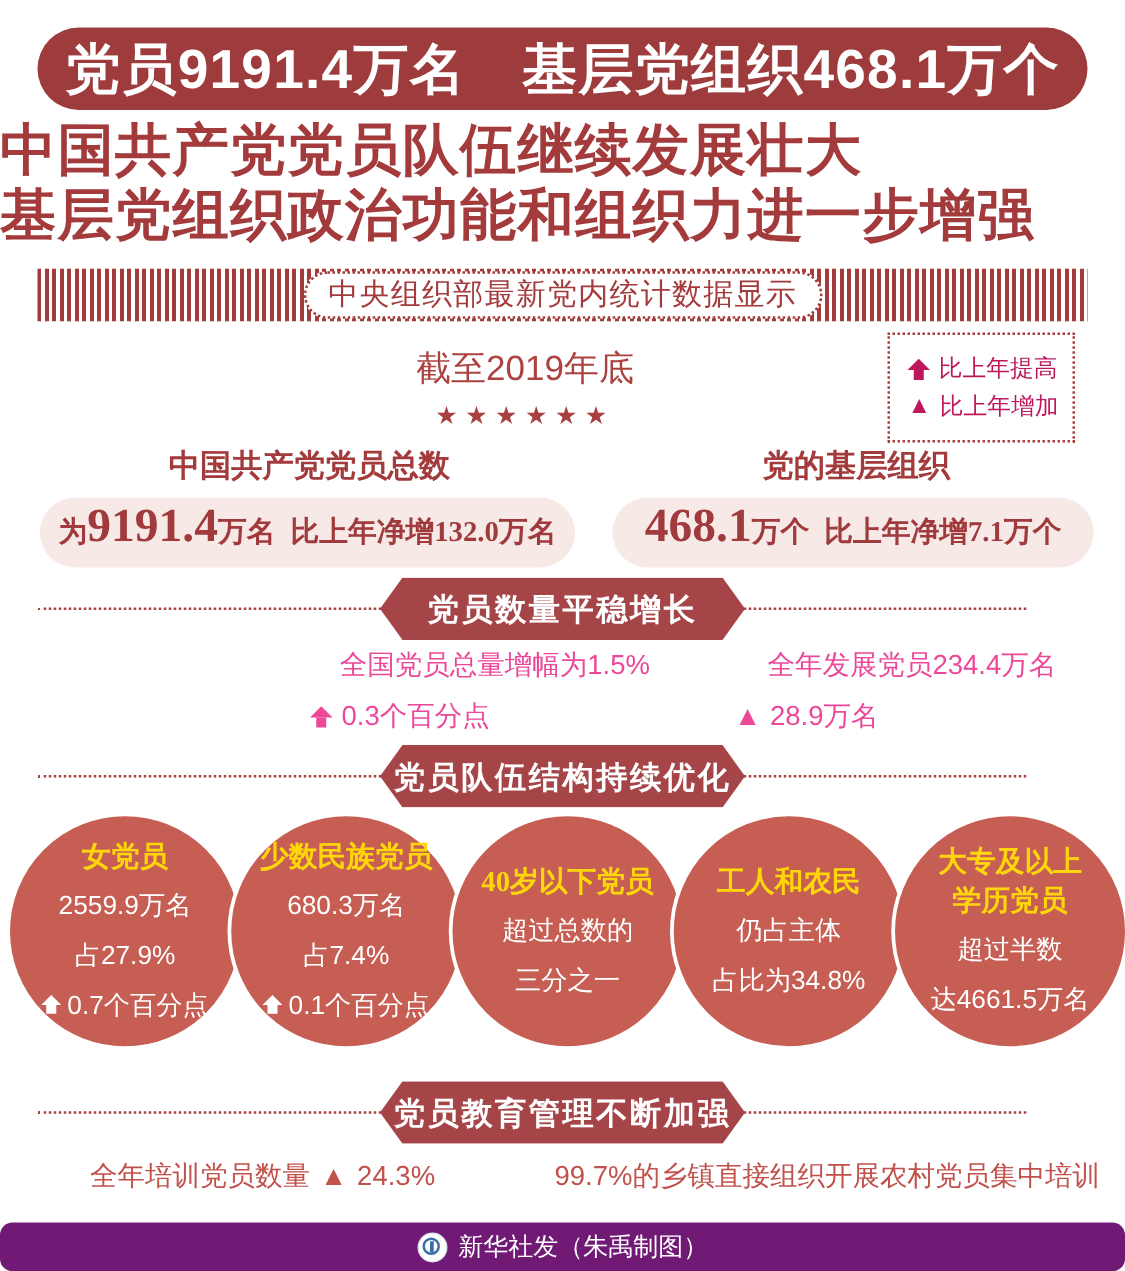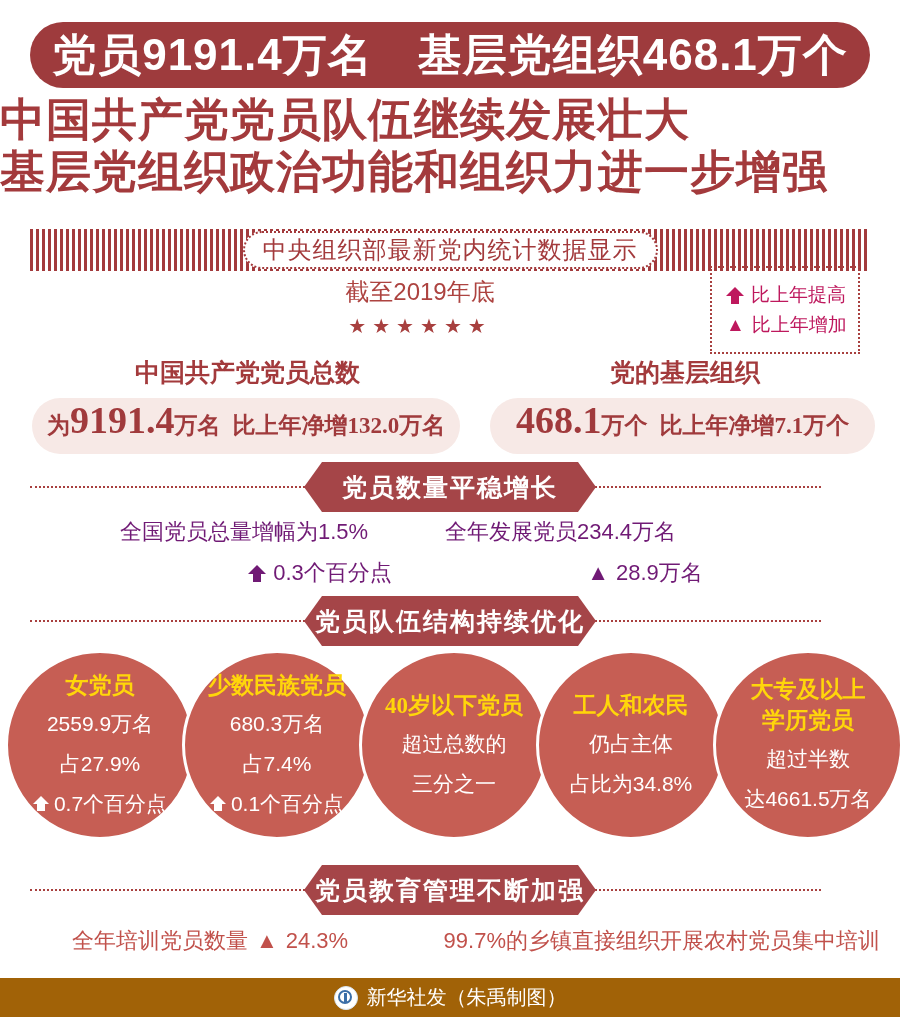--- a/index.html
+++ b/index.html
@@ -11,29 +11,29 @@
               border-radius:33px;display:flex;align-items:center;justify-content:center;}
   .top-banner span{color:#fff;font-size:44px;font-weight:bold;letter-spacing:1px;
                    font-family:Liberation Sans, sans-serif;}
 
   
   .main-title{position:absolute;left:0;top:94px;width:900px;text-align:left;color:#a33a3c;
               font-family:"Liberation Serif","DejaVu Serif",serif;font-weight:bold;}
   .main-title div{font-size:45px;line-height:52px;letter-spacing:1px;}
 
   
-  .ribbon{position:absolute;left:30px;top:229px;width:840px;height:42px;
+  .ribbon{position:absolute;left:30px;top:215px;width:840px;height:42px;
           background:repeating-linear-gradient(90deg,#a33a3c 0 3px,#ffffff 3px 6px);
           display:flex;align-items:center;justify-content:center;}
   .ribbon-label{background:#fff;border:2px dotted #a33a3c;border-radius:19px;height:34px;
                 line-height:34px;padding:0 18px;color:#a33a3c;font-size:24px;letter-spacing:1px;}
 
   
   .asof{position:absolute;left:300px;top:276px;width:240px;text-align:center;color:#ad4340;}
-  .asof-text{font-size:24px;}
+  .asof-text{font-size:28px;}
   .asof-stars{font-size:20px;letter-spacing:6px;margin-top:6px;color:#a8403f;}
 
   
   .legend{position:absolute;left:710px;top:266px;width:150px;border:2px dotted #a8403f;
           padding:10px 0 10px 14px;box-sizing:border-box;color:#be185d;}
   .legend-row{display:flex;align-items:center;font-size:19px;margin:4px 0;}
   .legend-row .up-icon,.legend-row .tri-icon{margin-right:7px;}
 
   
   .up-icon{position:relative;display:inline-block;width:18px;height:17px;flex:0 0 auto;}
@@ -62,21 +62,21 @@
   .divider{position:absolute;left:0;width:851px;height:50px;}
   .divider::before{content:"";position:absolute;left:30px;right:30px;top:24px;
                    border-top:2px dotted #a8403f;}
   .divider .hex{position:absolute;left:304px;top:0;width:292px;height:50px;background:#a54548;
                 clip-path:polygon(18px 0,274px 0,292px 25px,274px 50px,18px 50px,0 25px);
                 display:flex;align-items:center;justify-content:center;color:#fff;
                 font-size:25px;font-weight:bold;letter-spacing:2px;}
   #divider1{top:462px;}  #divider2{top:596px;}  #divider3{top:865px;}
 
   
-  .s1-col{position:absolute;top:517px;text-align:left;color:#701a75;font-size:22px;}
+  .s1-col{position:absolute;top:517px;text-align:right;color:#ec4899;font-size:22px;}
   .s1-col.left{left:120px;width:400px;}
   .s1-col.right{left:445px;width:400px;}
   .s1-line2{margin-top:11px;display:flex;align-items:center;justify-content:center;gap:7px;}
 
   
   .circle{position:absolute;top:650px;width:190px;height:190px;border-radius:50%;
           background:#c65e54;border:3px solid #fff;box-sizing:border-box;
           display:flex;flex-direction:column;align-items:center;justify-content:center;}
   .c-title{color:#ffd60a;font-size:23px;font-weight:bold;margin:3px 0;
            font-family:"Liberation Serif","DejaVu Serif",serif;}
@@ -84,22 +84,22 @@
   .c-line .up-icon{width:16px;height:15px;}
   .c-line .up-icon::before{border-left-width:8px;border-right-width:8px;border-bottom-width:8px;}
   .c-line .up-icon::after{left:4px;top:8px;width:8px;height:7px;}
 
   
   .s3-col{position:absolute;top:926px;text-align:right;color:#c1514b;font-size:22px;}
   .s3-col.left{left:55px;width:310px;display:flex;align-items:center;justify-content:center;gap:8px;}
   .s3-col.right{left:440px;width:440px;}
 
   
-  .footer{position:absolute;left:0;top:978px;width:900px;height:39px;background:#a16207;
-          display:flex;align-items:center;justify-content:center;gap:9px;}
+  .footer{position:absolute;left:0;top:978px;width:900px;height:39px;background:#701a75;
+          display:flex;align-items:center;justify-content:center;gap:9px;border-radius:10px;}
   .footer-text{color:#fff;font-size:20px;}
   .xinhua-logo{width:22px;height:22px;border-radius:50%;background:#fff;border:1px solid #d8e4f0;
                position:relative;flex:0 0 auto;}
   .xinhua-logo::before{content:"";position:absolute;left:3px;top:3px;width:14px;height:14px;
                        border:2px solid #3a6ea8;border-radius:50%;box-sizing:border-box;}
   .xinhua-logo::after{content:"";position:absolute;left:9px;top:6px;width:3px;height:9px;background:#3a6ea8;}
 </style>
 </head>
 <body>
 

